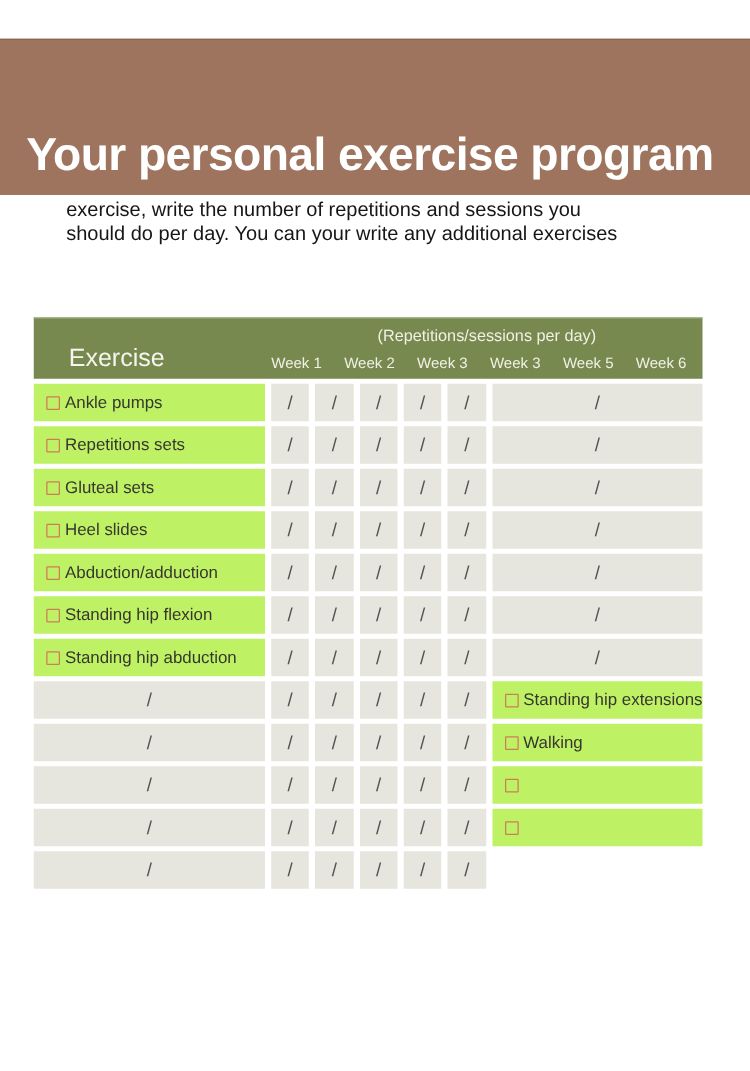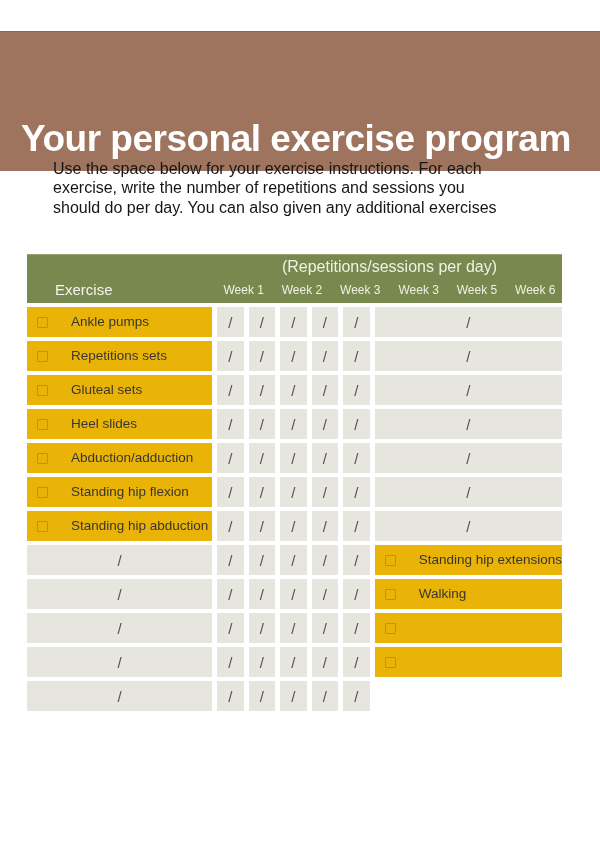--- a/index.html
+++ b/index.html
@@ -4,21 +4,21 @@
 <style>
   html,body{margin:0;padding:0;}
   body{
     width:600px;height:857px;position:relative;background:#ffffff;
     font-family:"Liberation Sans", sans-serif;
     -webkit-font-smoothing:antialiased;
     overflow:hidden;
   }
   
   .banner{
-    position:absolute;left:0;top:31px;width:600px;height:140px;
+    position:absolute;left:0;top:31px;width:600px;height:125px;
     background:#9e745e;border-top:1px solid #8a6550;
     display:flex;align-items:flex-end;box-sizing:border-box;
     padding:0 0 12px 21px;
   }
   .banner h1{
     margin:0;color:#ffffff;font-size:37px;font-weight:bold;
     letter-spacing:-0.5px;line-height:1.05;white-space:nowrap;
   }
   
   .intro{
@@ -29,43 +29,43 @@
   .extable{position:absolute;left:27px;top:254px;width:535px;}
   .thead{
     width:535px;height:49px;background:#78894f;border-top:1px solid #97a573;
     display:grid;box-sizing:border-box;
     grid-template-columns:185px repeat(6,1fr);
     grid-template-rows:21px 28px;
     column-gap:5px;
   }
   .exercise-h{
     grid-column:1;grid-row:1/3;align-self:end;
-    padding:0 0 7px 28px;color:#f6f6ef;font-size:15px;line-height:1;
+    padding:0 0 7px 28px;color:#f6f6ef;font-size:20px;line-height:1;
   }
   .reps-caption{
     grid-column:2/8;grid-row:1;align-self:end;text-align:center;
-    color:#eff1e3;font-size:16px;line-height:1;padding-bottom:1px;
+    color:#eff1e3;font-size:13px;line-height:1;padding-bottom:1px;
     white-space:nowrap;
   }
   .week-h{
-    grid-row:2;align-self:end;text-align:center;
+    grid-row:2;align-self:end;text-align:left;
     color:#eff1e3;font-size:12px;line-height:1;padding-bottom:8px;
     white-space:nowrap;
   }
   .tbody{
     margin-top:4px;
     display:grid;
     grid-template-columns:185px repeat(6,1fr);
     grid-auto-rows:30px;
     column-gap:5px;row-gap:4px;
     background:#ffffff;
   }
   .label-cell{
-    background:#eab308;display:flex;align-items:center;
-    padding-left:10px;box-sizing:border-box;gap:23px;
+    background:#bef264;display:flex;align-items:center;
+    padding-left:10px;box-sizing:border-box;gap:4px;
   }
   .checkbox{
     width:11px;height:11px;flex:0 0 auto;box-sizing:border-box;
     border:1.5px solid #cd7d58;border-radius:1px;background:transparent;
   }
   .exercise-label{
     font-size:13.5px;color:#38372f;line-height:1;white-space:nowrap;
   }
   .value-cell{
     background:#e6e5de;display:flex;align-items:center;justify-content:center;
@@ -73,23 +73,22 @@
   }
 </style>
 </head>
 <body>
 
 <div class="banner">
   <h1>Your personal exercise program</h1>
 </div>
 
 <div class="intro">
-  <div>Use the space below for your exercise instructions. For each</div>
   <div>exercise, write the number of repetitions and sessions you</div>
-  <div>should do per day. You can also given any additional exercises</div>
+  <div>should do per day. You can your write any additional exercises</div>
 </div>
 
 <div class="extable">
   <div class="thead">
     <div class="exercise-h">Exercise</div>
     <div class="reps-caption">(Repetitions/sessions per day)</div>
 
   <div class="week-h" style="grid-column: 2;">Week 1</div>
       <div class="week-h" style="grid-column: 3;">Week 2</div>
       <div class="week-h" style="grid-column: 4;">Week 3</div>

